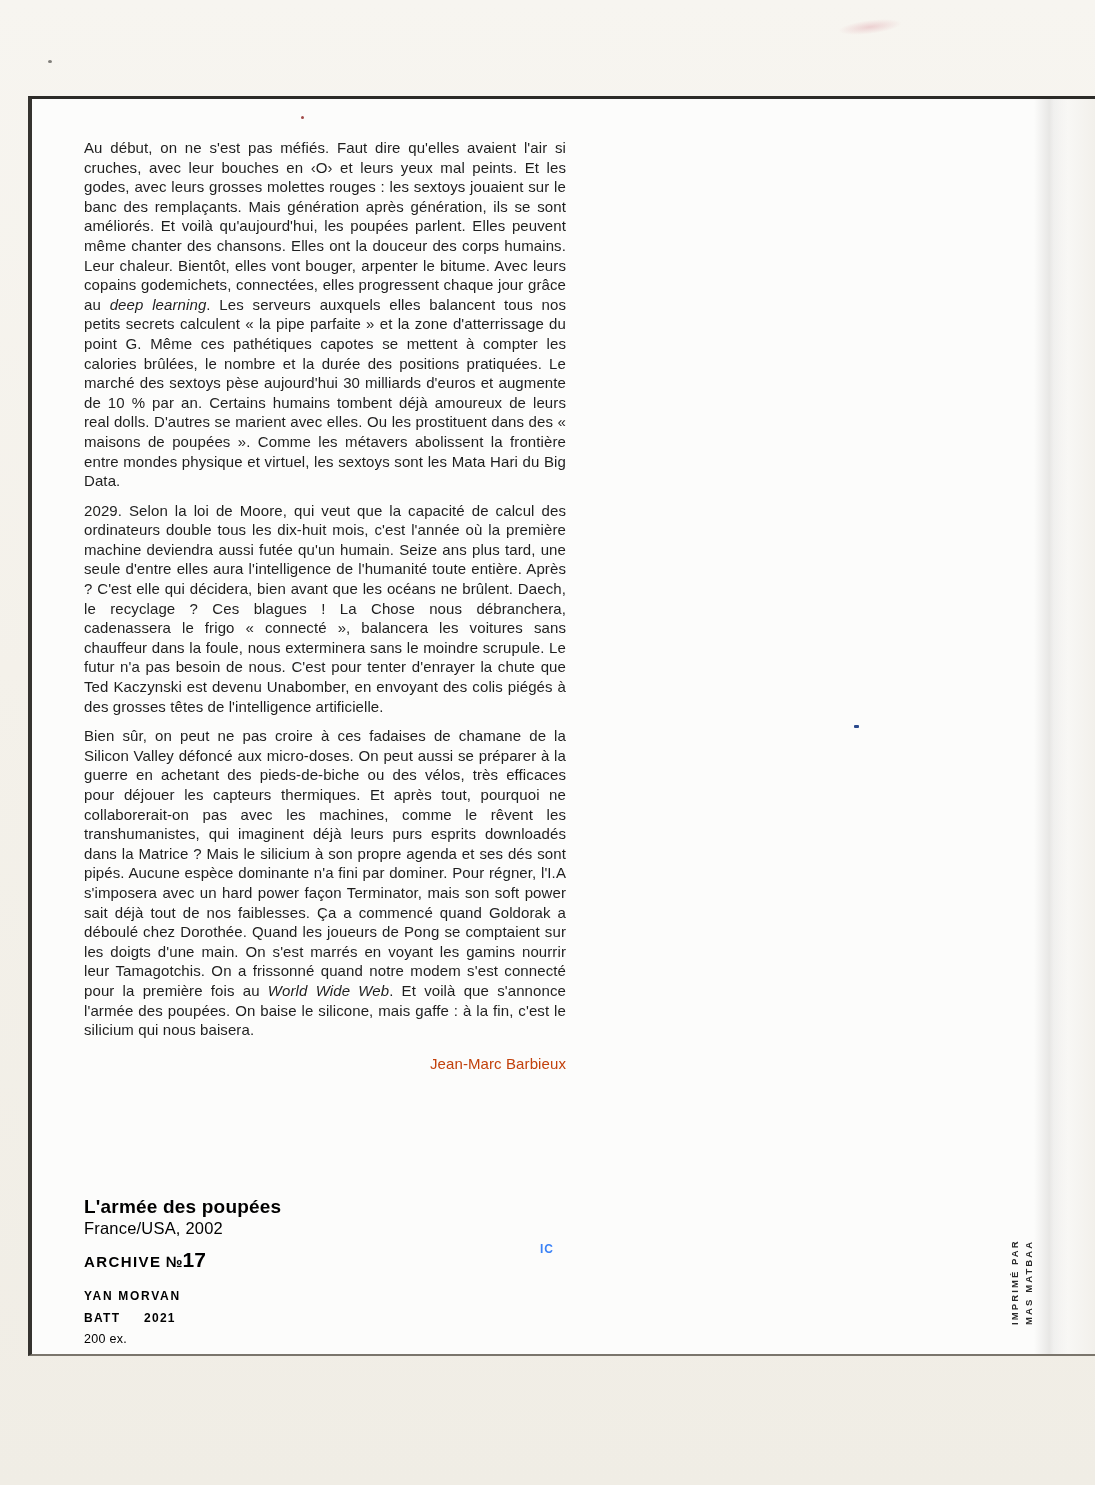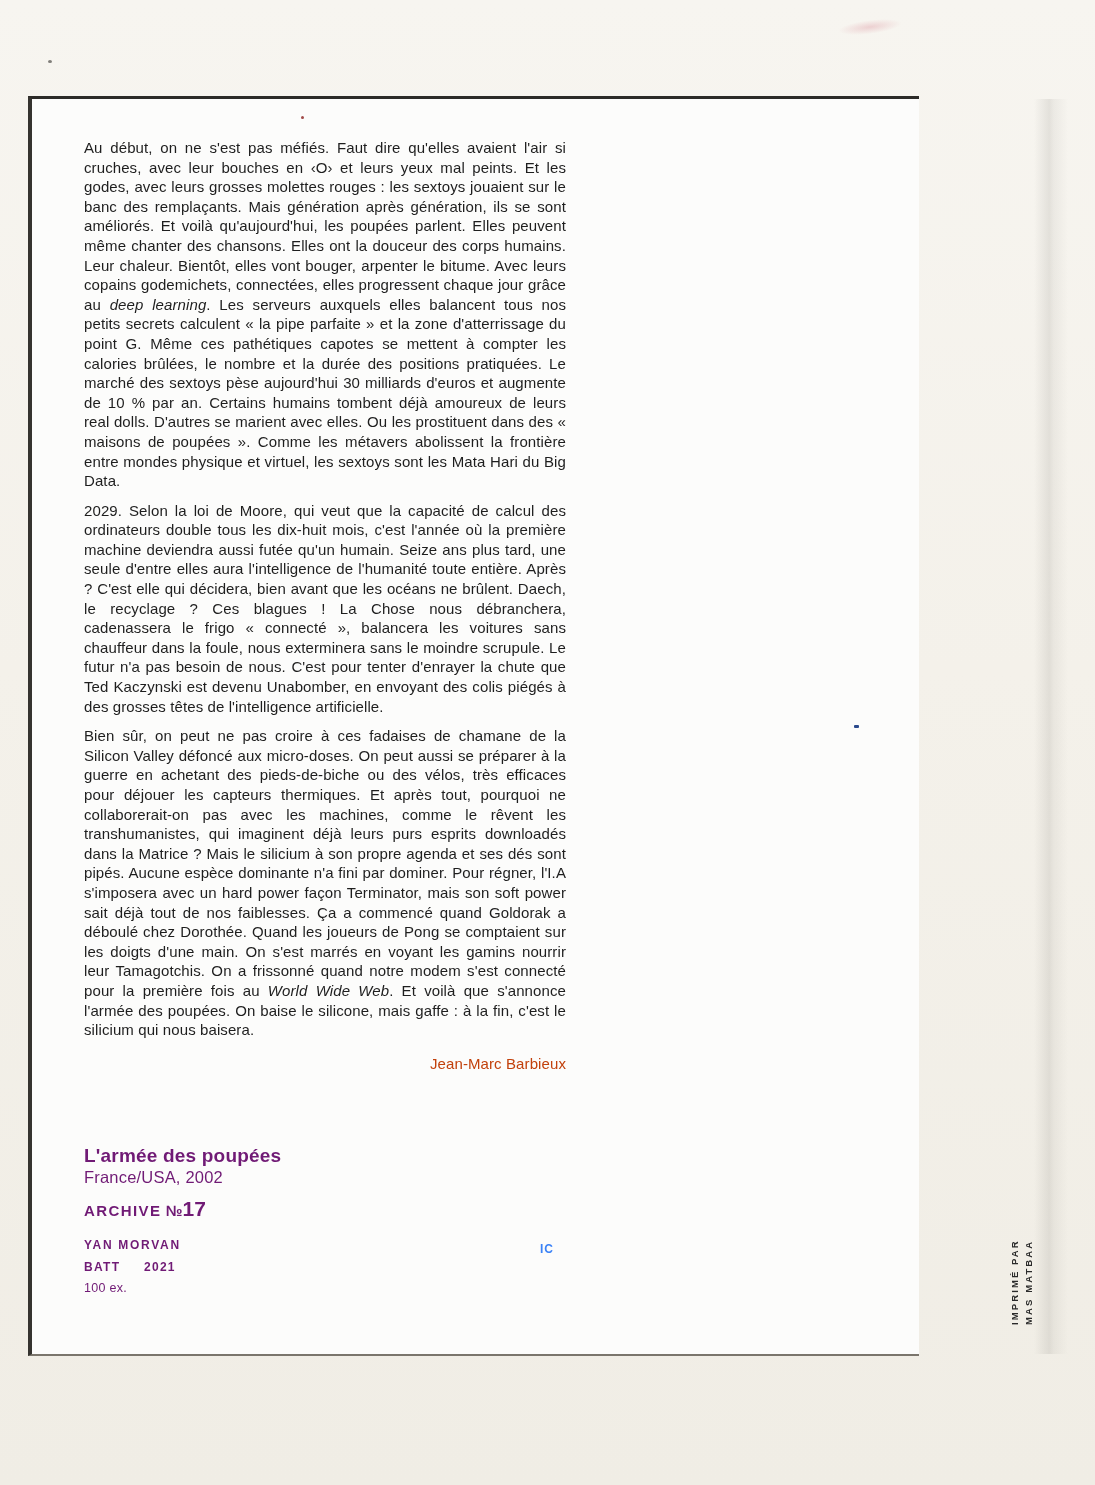--- a/index.html
+++ b/index.html
@@ -3,21 +3,21 @@
 <meta charset="utf-8">
 <style>
   html,body{margin:0;padding:0;}
   body{
     width:1095px;height:1485px;position:relative;overflow:hidden;
     background:linear-gradient(180deg,#f7f5f0 0%,#f4f1ea 45%,#f0ede5 100%);
     font-family:"Liberation Sans","DejaVu Sans",sans-serif;
   }
   
   .page{
-    position:absolute;left:28px;top:96px;width:891px;height:1260px;
+    position:absolute;left:28px;top:96px;width:1067px;height:1260px;
     box-sizing:border-box;background:#fcfcfb;
     border-top:3px solid #2c2b28;
     border-left:4px solid #35332f;
     border-bottom:2px solid #7a756c;
   }
   .fold-shadow{
     position:absolute;top:0;bottom:0;left:1002px;width:34px;pointer-events:none;
     background:linear-gradient(to right,rgba(0,0,0,0) 0%,rgba(125,122,115,0.16) 45%,rgba(125,122,115,0.09) 58%,rgba(0,0,0,0) 100%);
   }
   .right-shade{
@@ -29,21 +29,21 @@
     position:absolute;left:52px;top:39px;width:482px;
     font-size:15px;line-height:19.6px;color:#1e1e1e;text-align:justify;
     letter-spacing:0.1px;
   }
   .article p{margin:0 0 10px 0;}
   .article em{font-style:italic;}
   .author{
     text-align:right;margin-top:14px;font-size:15px;color:#c2410c;
   }
   
-  .colophon{position:absolute;left:52px;top:1046px;color:#701a75;}
+  .colophon{position:absolute;left:52px;top:1097px;color:#000000;}
   .colophon .title{font-size:19px;font-weight:bold;letter-spacing:0.2px;}
   .colophon .country{font-size:16.5px;margin-top:1px;letter-spacing:0.2px;}
   .archive-row{margin-top:10px;font-weight:bold;}
   .archive-label{font-size:15px;letter-spacing:1.4px;}
   .archive-no{font-size:15px;letter-spacing:0;}
   .archive-number{font-size:21px;letter-spacing:0;}
   .photographer{font-size:12px;font-weight:bold;letter-spacing:1.7px;margin-top:17px;}
   .publisher-row{font-size:12px;font-weight:bold;letter-spacing:1.3px;margin-top:8px;}
   .publisher-year{margin-left:19px;}
   .edition{font-size:12.5px;margin-top:7px;letter-spacing:0.3px;}
@@ -87,21 +87,21 @@
     <div class="country">France/USA, 2002</div>
     <div class="archive-row">
       <span class="archive-label">ARCHIVE</span>
       <span class="archive-no">№</span><span class="archive-number">17</span>
     </div>
     <div class="photographer">YAN MORVAN</div>
     <div class="publisher-row">
       <span>BATT</span>
       <span class="publisher-year">2021</span>
     </div>
-    <div class="edition">100 ex.</div>
+    <div class="edition">200 ex.</div>
   </div>
 
   <div class="page-marker">IC</div>
 
   <div class="printer-wrap">
     <div class="printer-inner">
       <div>IMPRIMÉ PAR</div>
       <div>MAS MATBAA</div>
     </div>
   </div>

